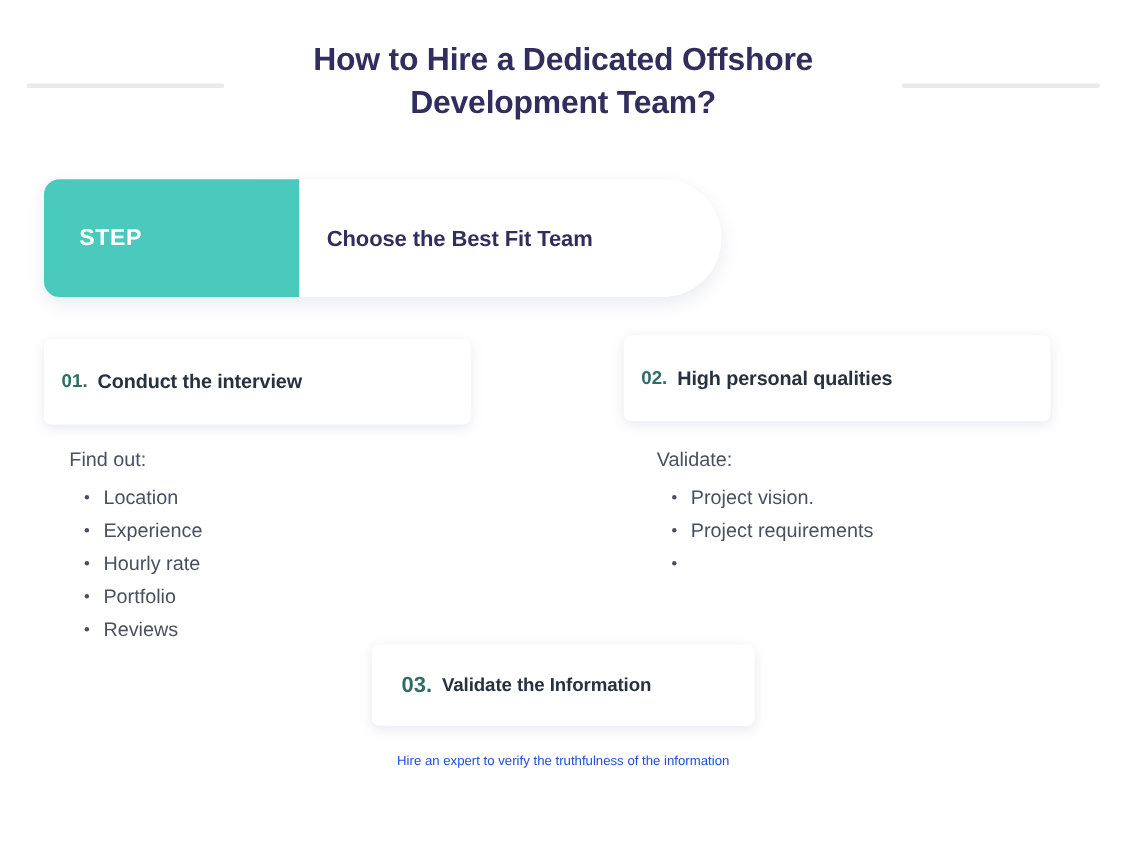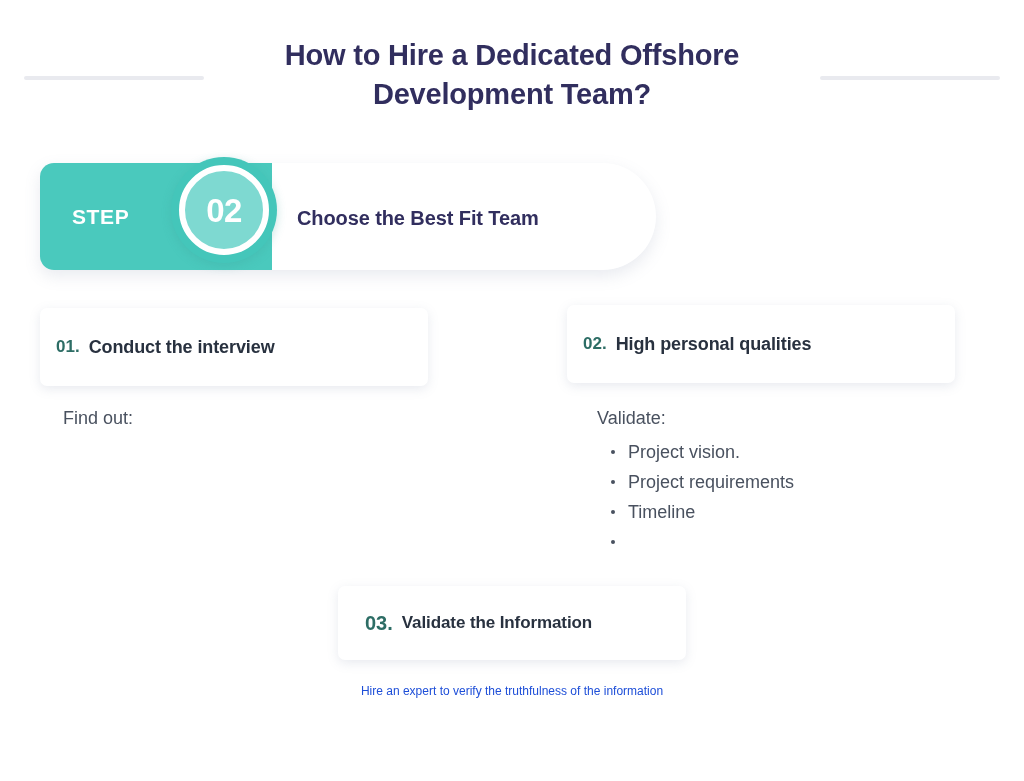--- a/index.html
+++ b/index.html
@@ -203,48 +203,49 @@
 <div class="header">
   <div class="header-rule left"></div>
   <div class="header-rule right"></div>
   <div class="page-title">How to Hire a Dedicated Offshore Development Team?</div>
 </div>
 
 <div class="step-banner">
   <div class="step-banner-white"></div>
   <div class="step-banner-teal"></div>
   <div class="step-label">STEP</div>
-  <div class="step-circle">
-    <div class="step-circle-inner">
-      <span class="step-number">02</span>
-    </div>
-  </div>
   <div class="step-heading">Choose the Best Fit Team</div>
 </div>
 
 <div class="card card-left">
   <span class="card-num">01.</span>
   <span class="card-title">Conduct the interview</span>
 </div>
 
 <div class="card card-right">
   <span class="card-num">02.</span>
   <span class="card-title">High personal qualities</span>
 </div>
 
 <div class="list-block list-left">
   <p class="list-intro">Find out:</p>
+  <ul class="bullet-list">
+    <li><span class="dot"></span><span>Location</span></li>
+    <li><span class="dot"></span><span>Experience</span></li>
+    <li><span class="dot"></span><span>Hourly rate</span></li>
+    <li><span class="dot"></span><span>Portfolio</span></li>
+    <li><span class="dot"></span><span>Reviews</span></li>
+  </ul>
 </div>
 
 <div class="list-block list-right">
   <p class="list-intro">Validate:</p>
   <ul class="bullet-list">
     <li><span class="dot"></span><span>Project vision.</span></li>
     <li><span class="dot"></span><span>Project requirements</span></li>
-    <li><span class="dot"></span><span>Timeline</span></li>
     <li><span class="dot"></span></li>
   </ul>
 </div>
 
 <div class="card card-bottom">
   <span class="card-num">03.</span>
   <span class="card-title">Validate the Information</span>
 </div>
 
 <div class="footer-caption">Hire an expert to verify the truthfulness of the information</div>

